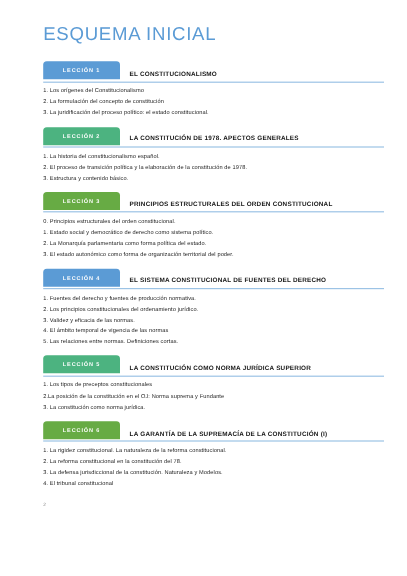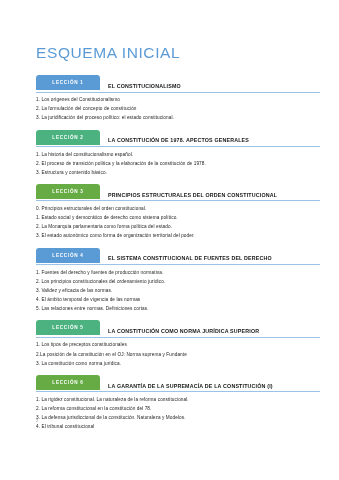--- a/index.html
+++ b/index.html
@@ -12,21 +12,21 @@
     height: 480px;
     font-family: "Liberation Sans", sans-serif;
     color: #1a1a1a;
     overflow: hidden;
     position: relative;
   }
   .page {
     width: 339px;
     height: 449px;
     box-sizing: border-box;
-    padding: 44px 19px 0 36px;
+    padding: 20px 19px 0 36px;
     position: relative;
   }
   .doc-title {
     font-size: 15.5px;
     letter-spacing: 0.6px;
     color: #5b9bd5;
     font-weight: 400;
     margin: 0 0 14px 0;
     line-height: 1.1;
   }

